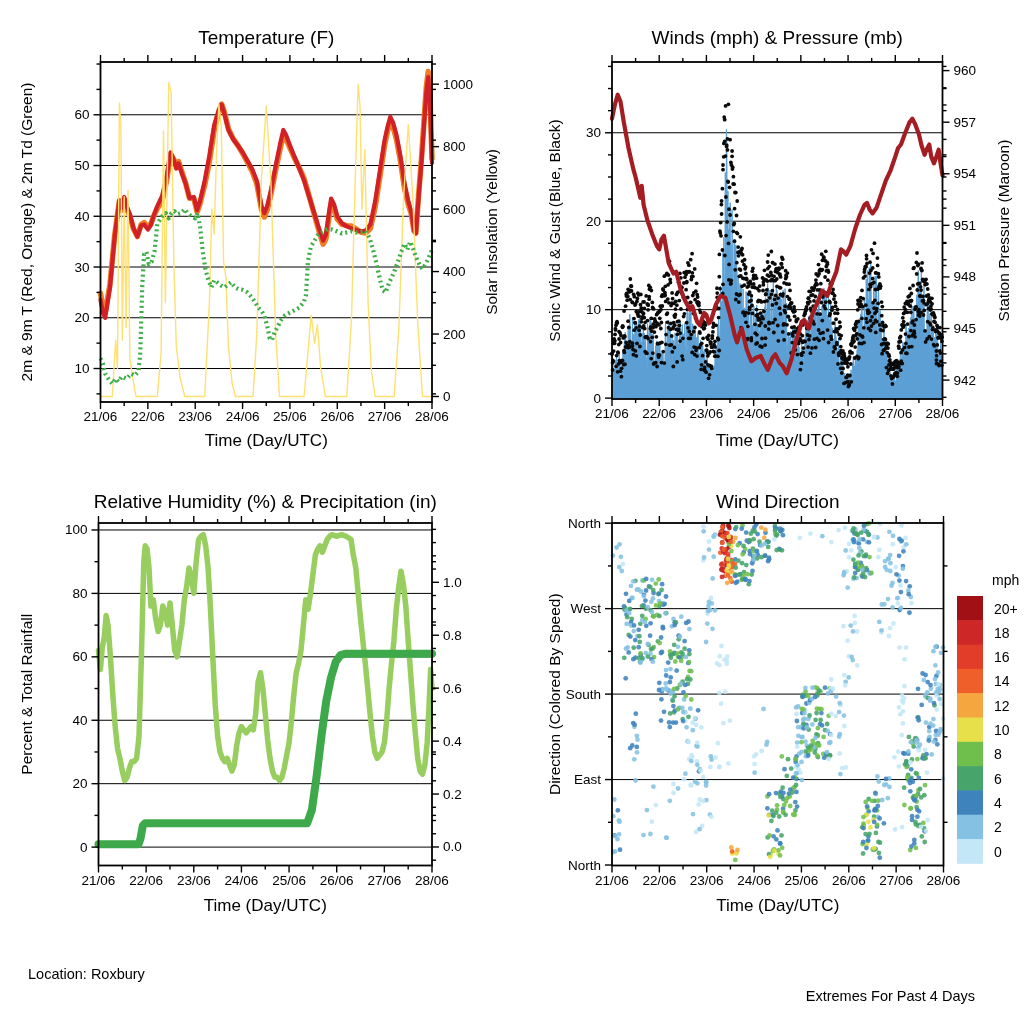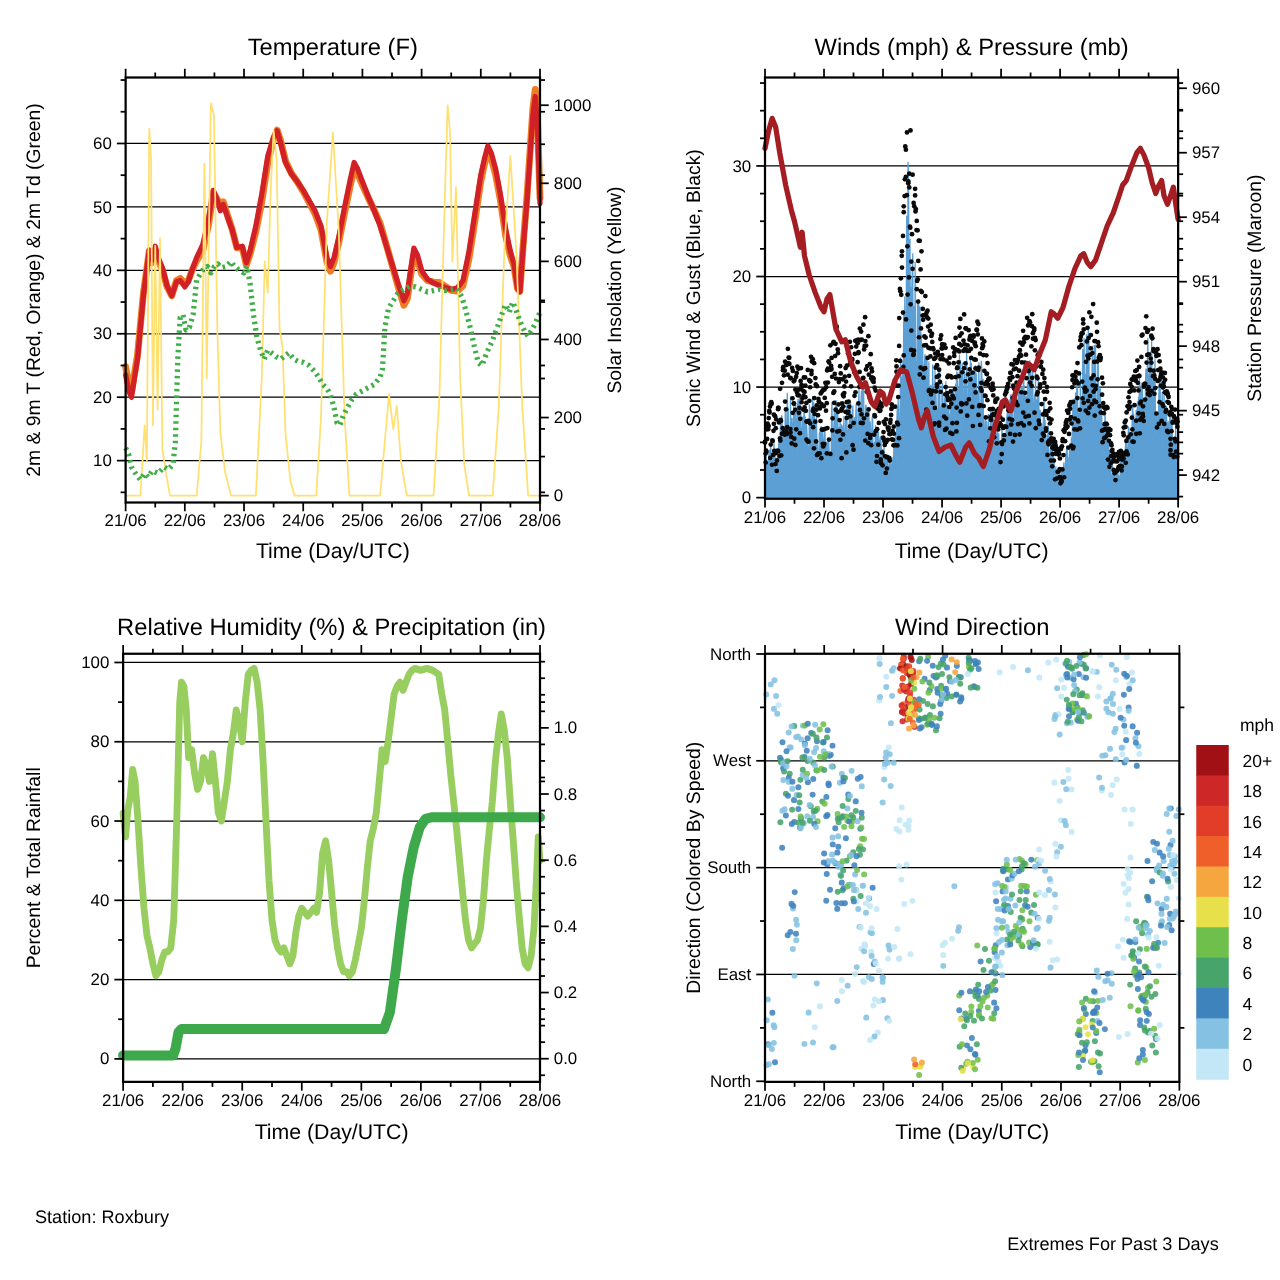--- a/index.html
+++ b/index.html
@@ -2783,25 +2783,25 @@
           <text x="994" y="807.9" text-anchor="start" class="legend-label">4</text>
           <rect x="957" y="814.7" width="26" height="24.8" fill="#85c1e2"></rect>
           <text x="994" y="832.2" text-anchor="start" class="legend-label">2</text>
           <rect x="957" y="839" width="26" height="24.8" fill="#c3e7f6"></rect>
           <text x="994" y="856.5" text-anchor="start" class="legend-label">0</text>
         </g>
       </g>
     </svg>
 
   <div class="footer" id="footer-left">
-    <div>Station: Roxbury</div>
+    <div>Location: Roxbury</div>
     
     
     
     
   </div>
 
   <div class="footer" id="footer-right">
-    <div>Extremes For Past 3 Days</div>
+    <div>Extremes For Past 4 Days</div>
     
     
   </div>
 </div>
 
 </body></html>

